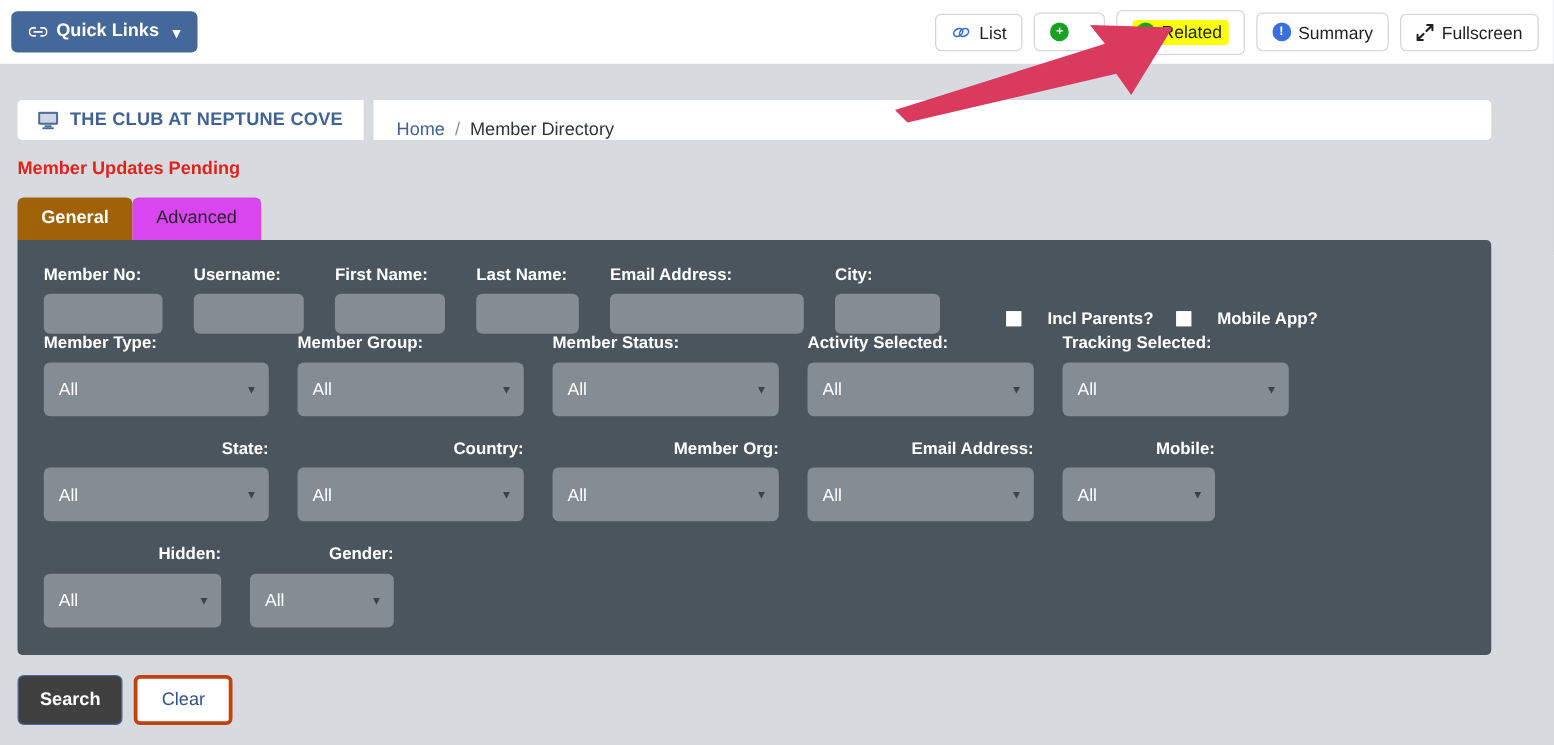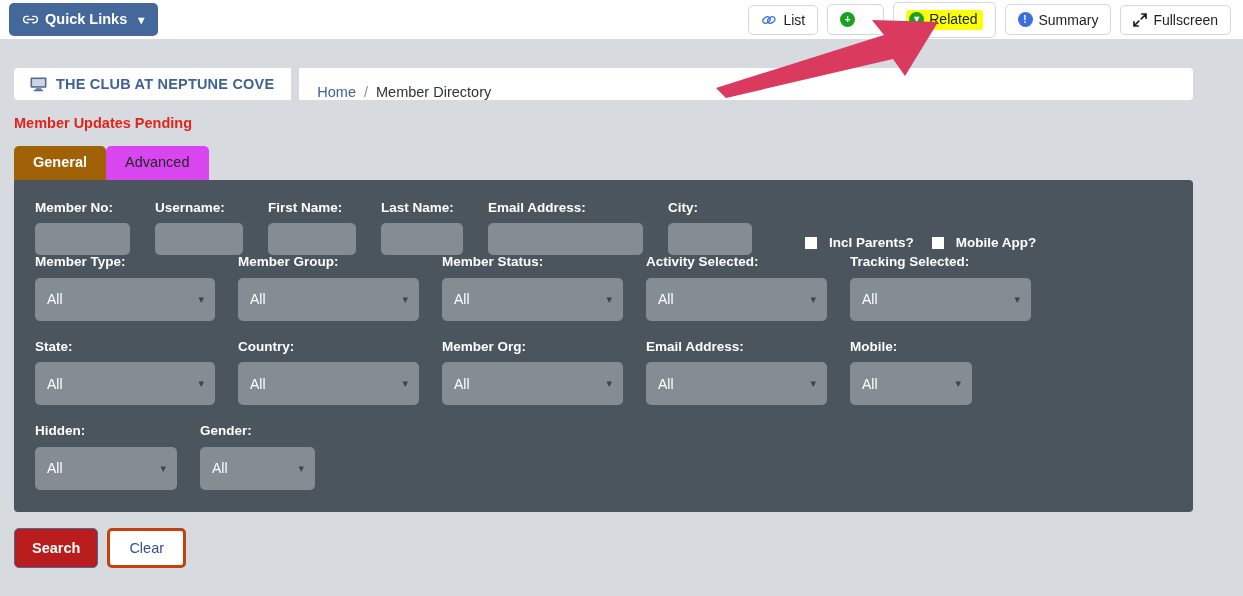--- a/index.html
+++ b/index.html
@@ -7,21 +7,21 @@
     margin: 0; padding: 0;
     width: 1243px; height: 596px;
     font-family: "Liberation Sans", sans-serif;
     background: #d7dbe0;
     overflow: hidden;
   }
 
   
   .topbar {
     position: relative;
-    height: 39px;
+    height: 51px;
     background: #ffffff;
     display: flex;
     align-items: center;
     padding: 0 12px 0 9px;
   }
   .quick-links {
     display: inline-flex;
     align-items: center;
     gap: 7px;
     background: #44689a;
@@ -139,21 +139,21 @@
   .tab.inactive { background: #d946ef; color: #23272b; }
 
   
   .panel {
     background: #4b555e;
     margin: 0 50px 0 14px;
     border-radius: 0 4px 4px 4px;
     padding: 21px 0 22px 21px;
   }
   .frow { display: flex; align-items: flex-end; }
-  .frow + .frow { margin-top: 19px; }
+  .frow + .frow { margin-top: 19px; text-align: right; }
   .field { margin-right: 0; }
   .flabel {
     color: #ffffff;
     font-size: 13.5px;
     font-weight: bold;
     display: block;
     margin-bottom: 9px;
     line-height: 1;
   }
   .tinput {
@@ -178,33 +178,33 @@
   }
   .sel .caret { color: #3c444c; font-size: 11px; margin-left: 8px; }
 
   .checks {
     display: flex;
     align-items: center;
     gap: 18px;
     margin-left: 28px;
     padding-bottom: 5px;
   }
-  .chkwrap { display: inline-flex; align-items: center; gap: 12px; cursor: pointer; }
+  .chkwrap { display: inline-flex; align-items: center; gap: 21px; cursor: pointer; }
   .chkbox {
     width: 12px; height: 12px;
     background: #ffffff;
     border: 1px solid #ffffff;
     display: inline-block;
   }
   .chklabel { color: #ffffff; font-size: 13.5px; font-weight: bold; }
 
   
   .actions { display: flex; gap: 9px; margin: 16px 0 0 14px; }
   .btn-primary {
-    background: #b91c1c;
+    background: #404040;
     color: #ffffff;
     border: 1px solid #4a6a96;
     border-radius: 5px;
     font-size: 14.5px;
     font-weight: bold;
     padding: 9px 17px;
     cursor: pointer;
   }
   .btn-outline {
     background: #ffffff;

